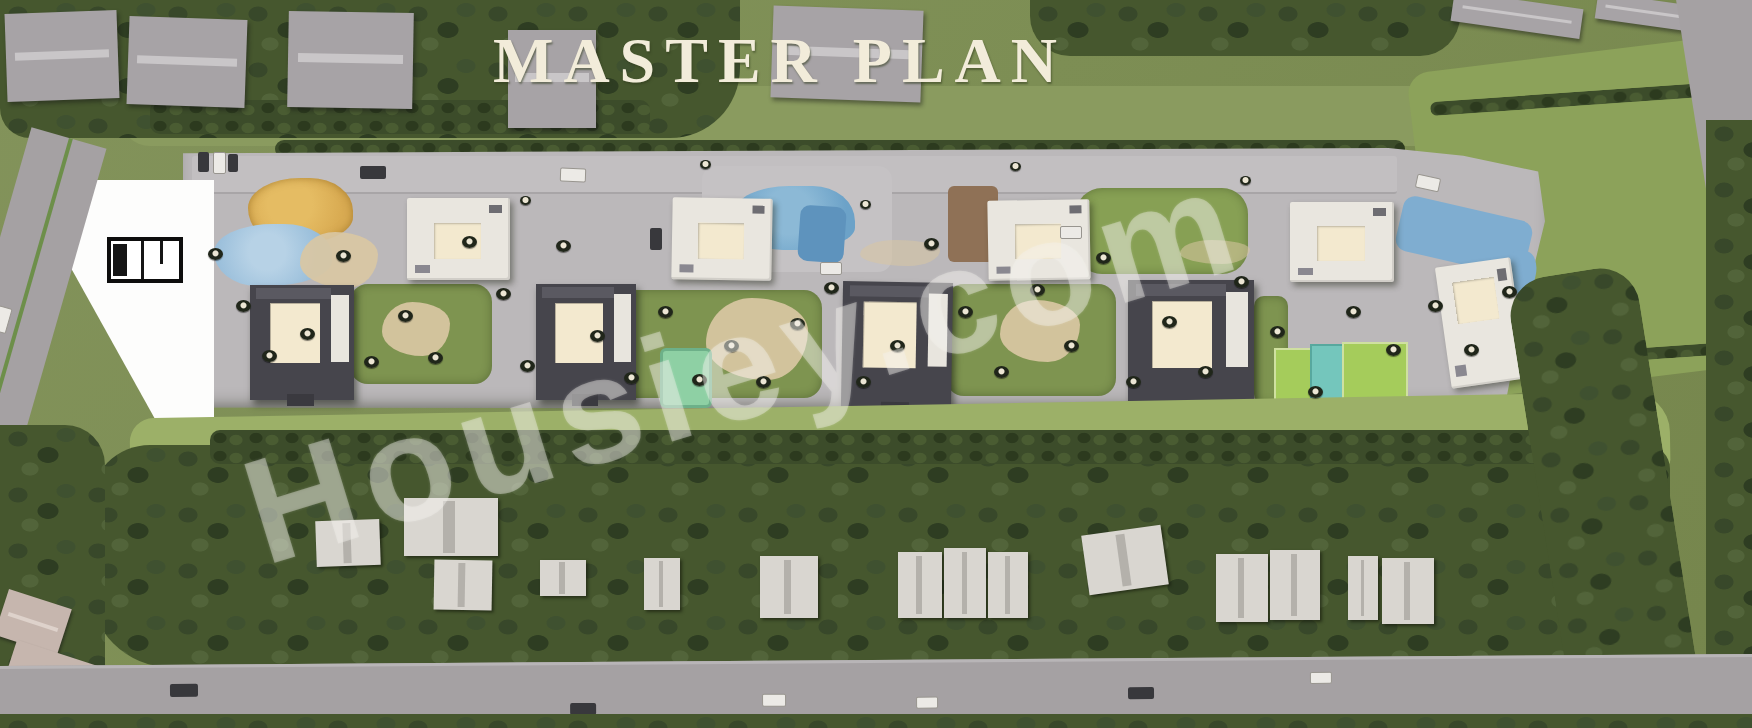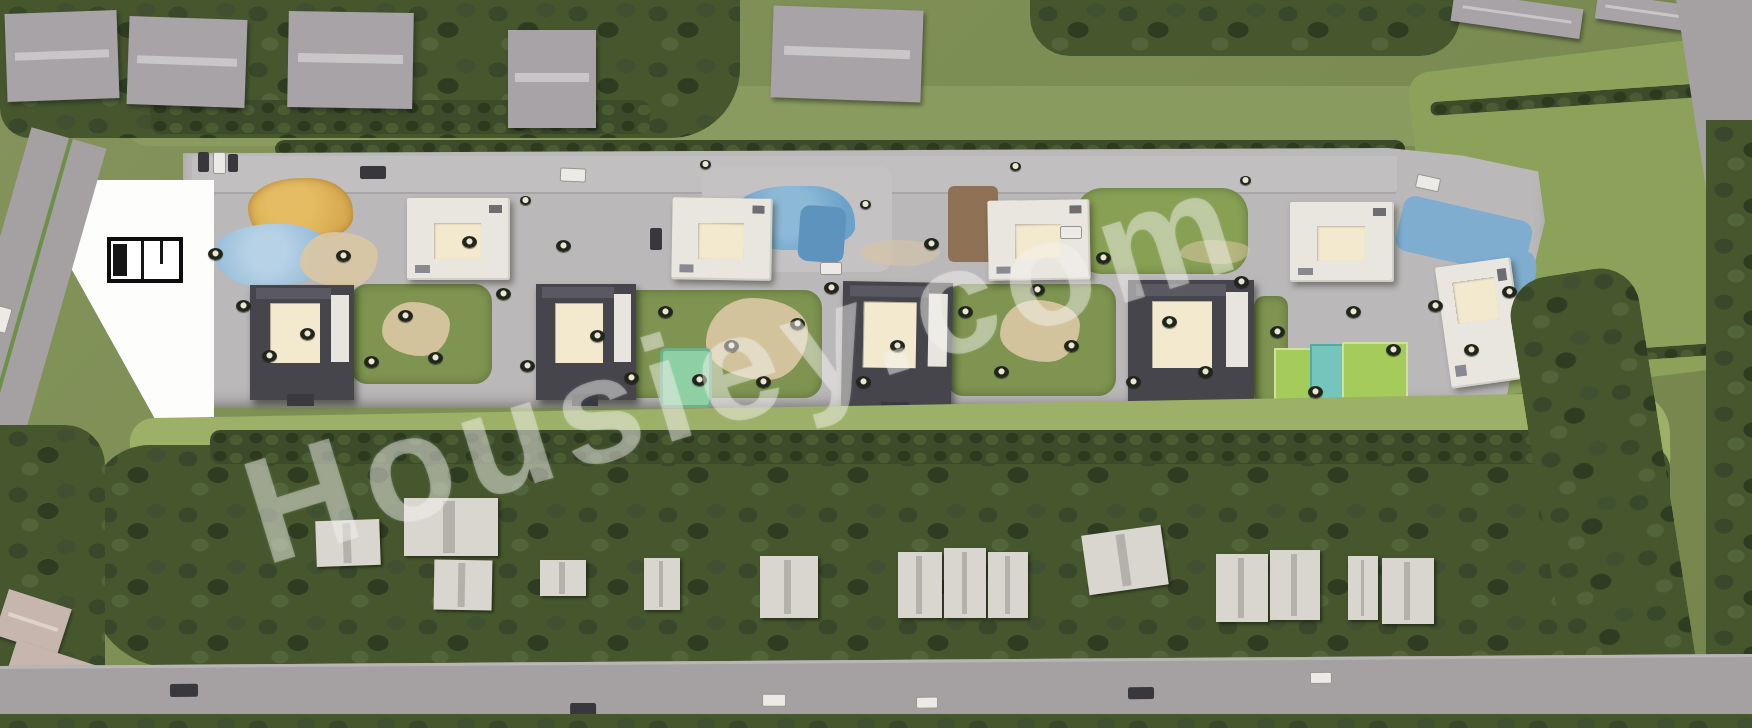--- a/index.html
+++ b/index.html
@@ -267,14 +267,15 @@
   <div class="abs bush" style="left:1428px;top:300px;"></div>
   <div class="abs bush" style="left:1464px;top:344px;"></div>
   <div class="abs bush" style="left:1502px;top:286px;"></div>
   <div class="abs bush sm" style="left:520px;top:196px;"></div>
   <div class="abs bush sm" style="left:700px;top:160px;"></div>
   <div class="abs bush sm" style="left:860px;top:200px;"></div>
   <div class="abs bush sm" style="left:1010px;top:162px;"></div>
   <div class="abs bush sm" style="left:1240px;top:176px;"></div>
 
   <div class="abs watermark" style="left:250px;top:430px;">Housiey.com</div>
+  <div class="abs title" style="left:420px;top:24px;width:720px;">MASTER PLAN</div>
 
 </div>
 
 </body></html>

